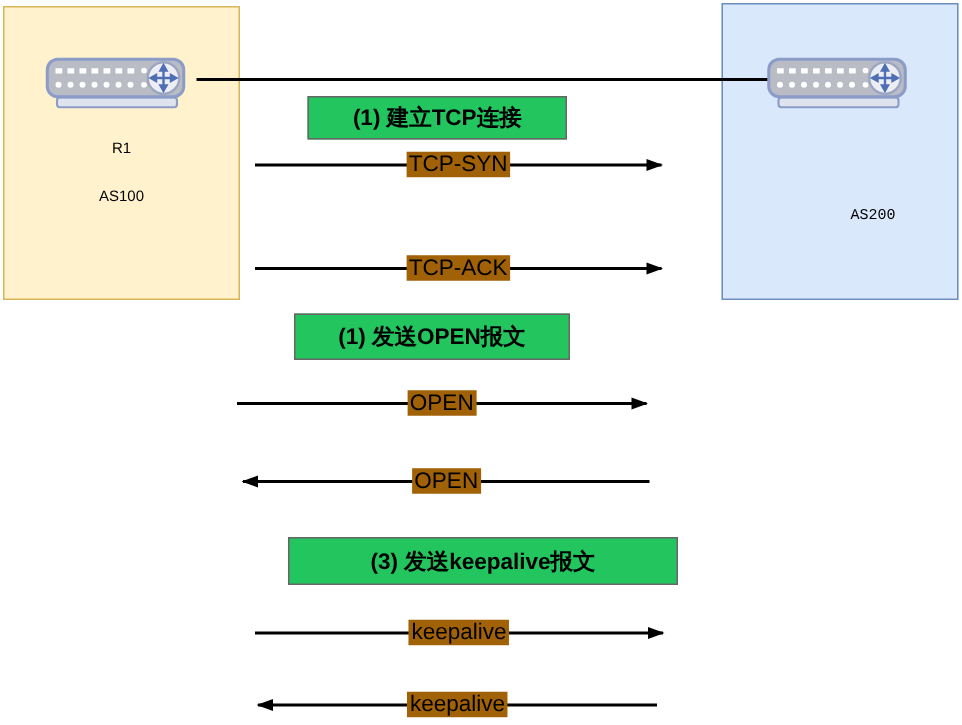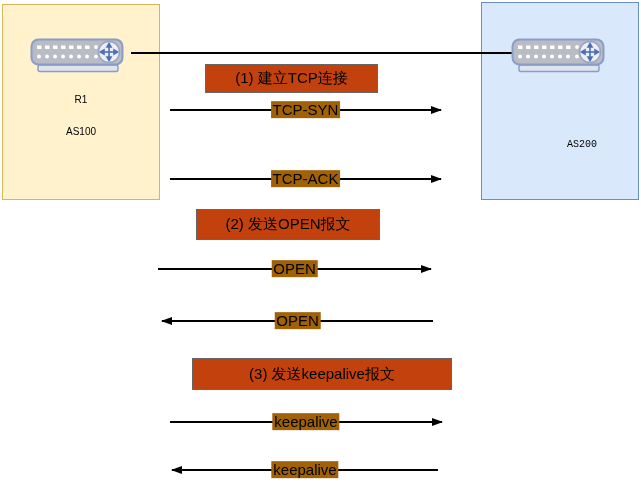--- a/index.html
+++ b/index.html
@@ -13,22 +13,22 @@
   .peer-link{position:absolute;left:131px;top:52px;width:382px;height:1.5px;background:#000;}
   .router-svg{position:absolute;width:101px;height:35px;}
   .router-1{left:30px;top:38px;}
   .router-2{left:511px;top:38px;}
   .node-label{position:absolute;text-align:center;font-size:10px;line-height:16px;}
   .lbl-r1{left:2px;width:158px;top:92px;}
   .lbl-as100{left:2px;width:158px;top:124px;}
   .lbl-r2{left:481px;width:158px;top:92px;}
   .lbl-as200{left:503px;width:158px;top:137px;font-family:Liberation Mono, monospace;}
   .step-box{
-    position:absolute;box-sizing:border-box;background:#c2410c;border:1px solid #666666;
-    display:flex;align-items:center;justify-content:center;font-size:15px;white-space:nowrap;
+    position:absolute;box-sizing:border-box;background:#22c55e;border:1px solid #666666;
+    display:flex;align-items:center;justify-content:center;font-size:15px;white-space:nowrap;font-weight:bold;
   }
   .step-1{left:205px;top:64px;width:173px;height:29px;}
   .step-2{left:196px;top:209px;width:184px;height:31px;}
   .step-3{left:192px;top:358px;width:260px;height:32px;}
   .arrow{position:absolute;height:20px;}
   .arrow .shaft{position:absolute;left:0;right:0;top:9px;height:1.5px;background:#000;}
   .arrow .head{position:absolute;top:50%;width:0;height:0;transform:translateY(-50%);}
   .arrow.dir-right .head{right:-1px;border-left:11px solid #000;border-top:4.5px solid transparent;border-bottom:4.5px solid transparent;}
   .arrow.dir-left .head{left:-1px;border-right:11px solid #000;border-top:4.5px solid transparent;border-bottom:4.5px solid transparent;}
   .arrow .arrow-label{
@@ -115,21 +115,21 @@
       <path d="M70.5 14 L74 12 L74 16 Z"></path>
       <path d="M87.5 14 L84 12 L84 16 Z"></path>
     </g>
   </svg>
 
   <div class="node-label lbl-r1">R1</div>
   <div class="node-label lbl-as100">AS100</div>
   <div class="node-label lbl-as200">AS200</div>
 
   <div class="step-box step-1">(1) 建立TCP连接</div>
-  <div class="step-box step-2">(2) 发送OPEN报文</div>
+  <div class="step-box step-2">(1) 发送OPEN报文</div>
   <div class="step-box step-3">(3) 发送keepalive报文</div>
 
   <div class="arrow dir-right a1">
     <span class="shaft"></span>
     <span class="head"></span>
     <span class="arrow-label">TCP-SYN</span>
   </div>
   <div class="arrow dir-right a3">
     <span class="shaft"></span>
     <span class="head"></span>

